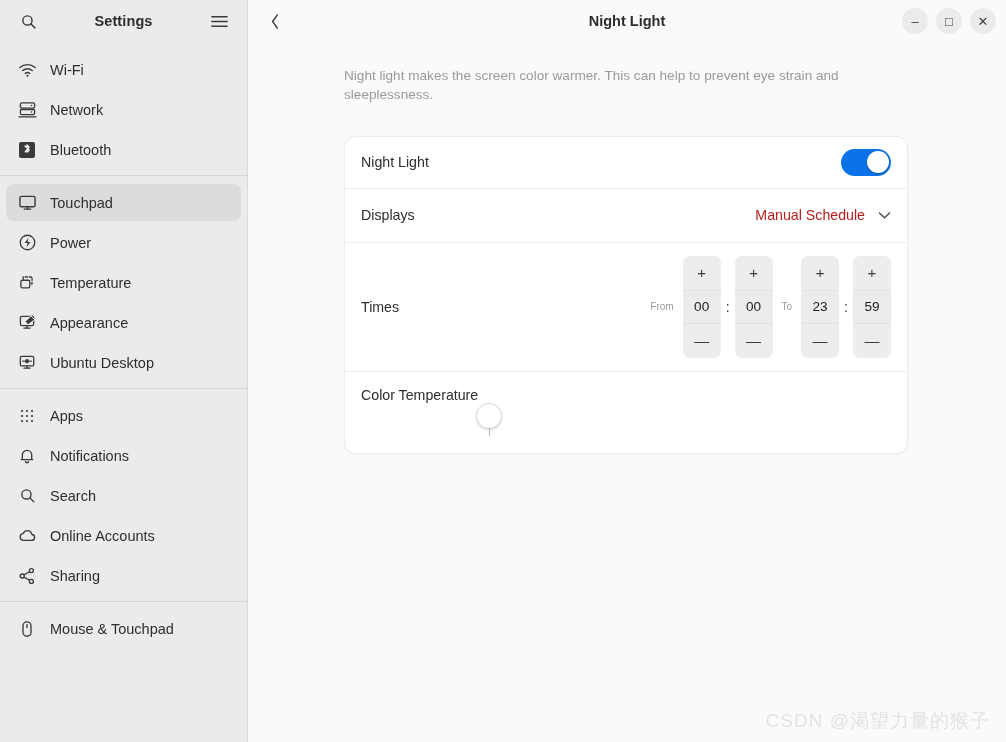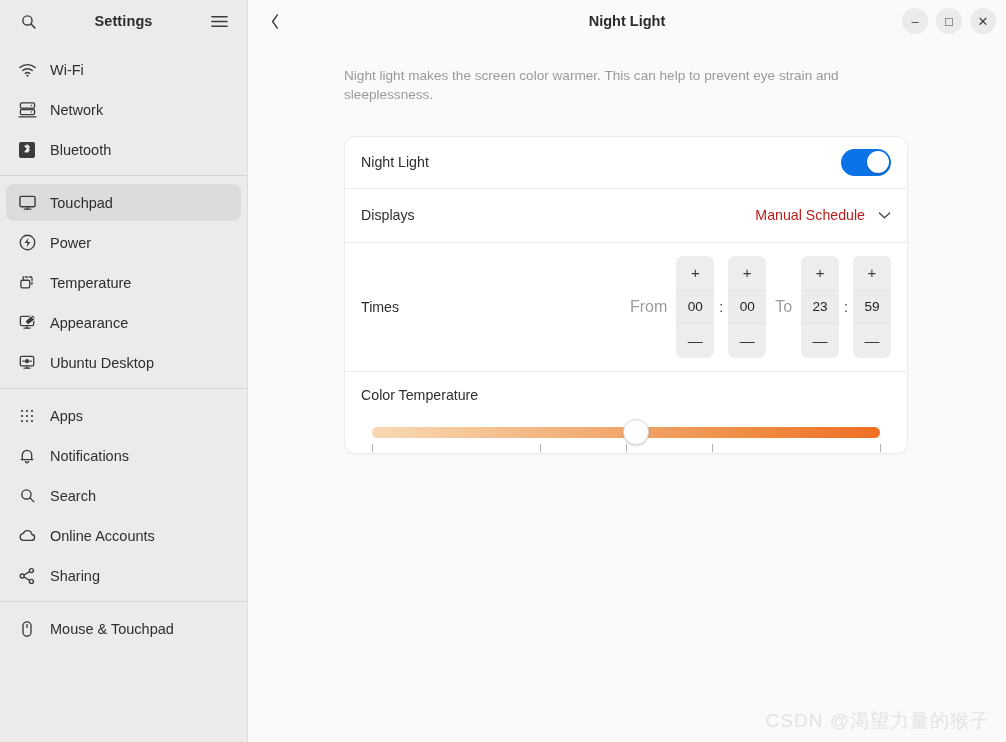--- a/index.html
+++ b/index.html
@@ -190,21 +190,21 @@
   .row + .row { border-top: 1px solid #ededed; }
   .row-label {
     font-size: 14.2px;
     color: #2e2e2e;
   }
   .row-toggle { height: 51px; }
   .row-schedule { height: 54px; }
   .row-times { height: 129px; align-items: center; }
   .row-temp {
     height: 82px;
-    flex-direction: column;
+    flex-direction: row;
     align-items: stretch;
     justify-content: flex-start;
     padding-top: 15px;
   }
   .spacer { flex: 1; }
 
   
   .toggle {
     width: 50px;
     height: 27px;
@@ -236,21 +236,21 @@
   .dropdown-value { font-size: 14.2px; }
   .chev { color: #4a4a4a; display: flex; }
 
   
   .times-wrap {
     display: flex;
     align-items: center;
     margin-left: auto;
   }
   .tw-label {
-    font-size: 16px;
+    font-size: 10px;
     color: #9c9c9c;
     padding: 0 9px;
     text-align: center;
   }
   .spin {
     width: 38px;
     background: #ededed;
     border-radius: 7px;
     display: flex;
     flex-direction: column;

